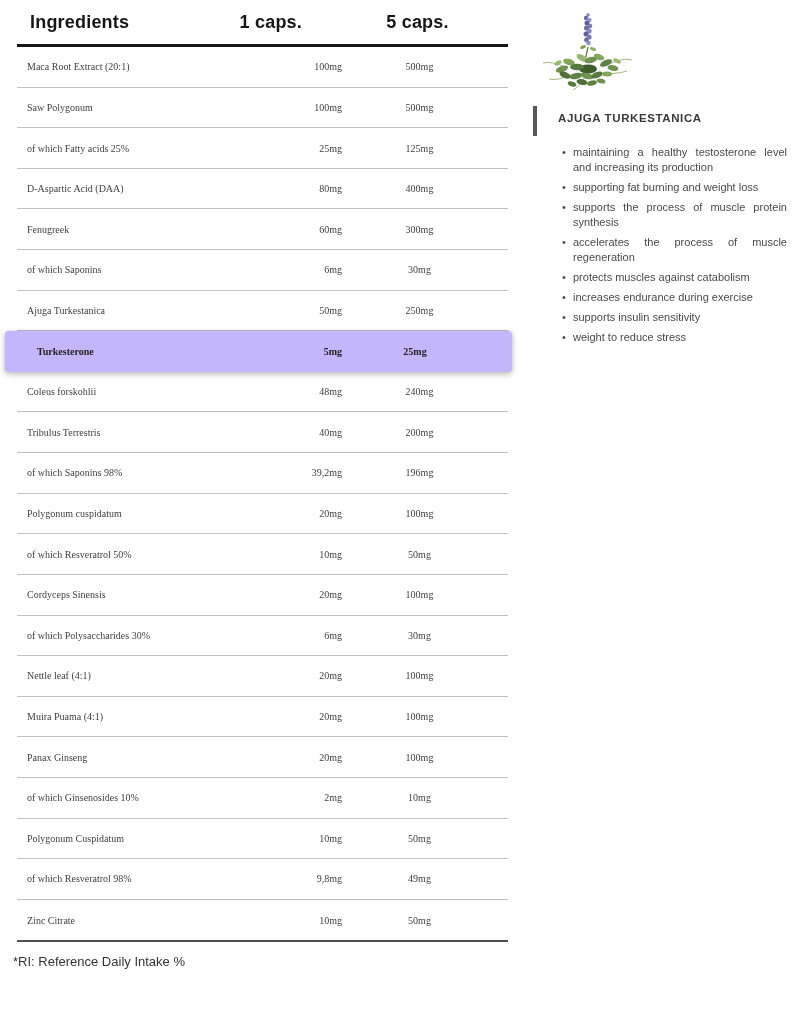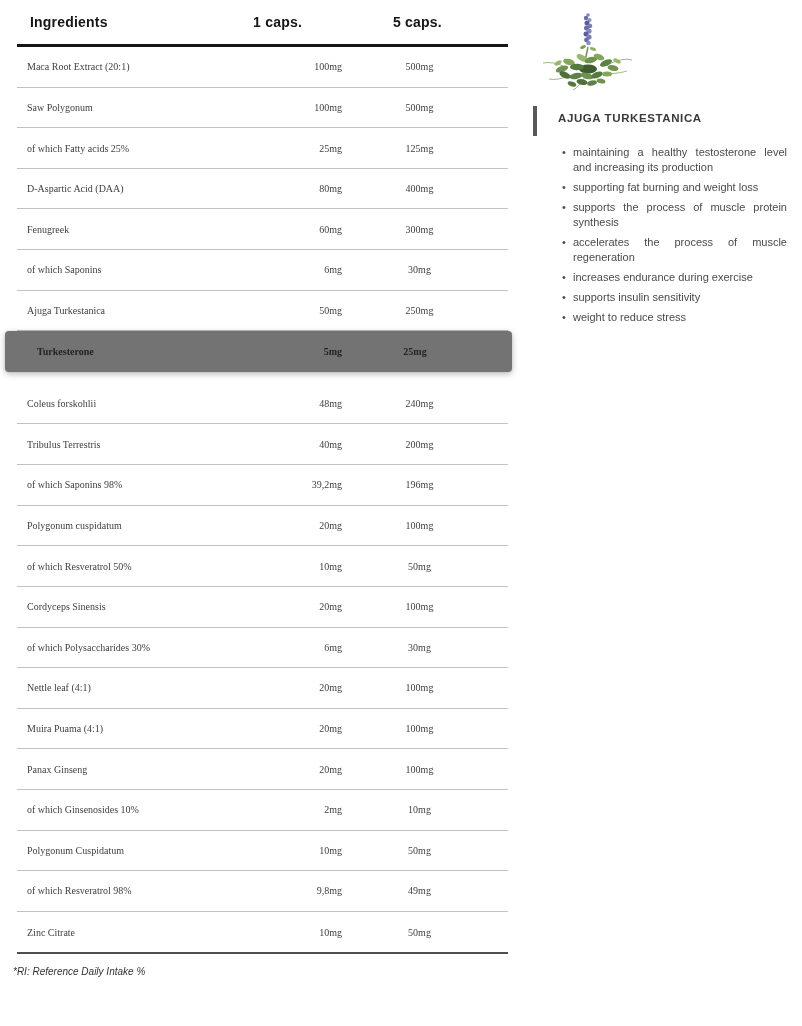--- a/index.html
+++ b/index.html
@@ -13,21 +13,21 @@
 
   
   .table-wrap { position: absolute; left: 17px; top: 0; width: 491px; }
 
   .thead {
     display: grid;
     grid-template-columns: 1fr 115px 166px;
     height: 44px;
     align-items: center;
     border-bottom: 3px solid var(--header_line, #161616);
-    font-size: 14px; font-weight: bold; color: var(--heading_text, #161616);
+    font-size: 18px; font-weight: bold; color: var(--heading_text, #161616);
     letter-spacing: .2px;
   }
   .thead .h0 { padding-left: 13px; }
   .thead .h1 { text-align: right; padding-right: 40px; }
   .thead .h2 { text-align: center; padding-right: 15px; }
 
   .tbody { border-bottom: 2px solid var(--bottom_line, #4f4f4f); }
   .row {
     display: grid;
     grid-template-columns: 1fr 115px 166px;
@@ -39,37 +39,36 @@
     color: var(--text, #414141);
     font-family: Liberation Serif, serif;
   }
   .row:last-child { border-bottom: none; }
   .row .c0 { padding-left: 10px; }
   .row .c1 { text-align: right; }
   .row .c2 { text-align: center; padding-right: 11px; }
 
   .row.highlight {
     grid-template-columns: 1fr 115px 170px;
-    margin: 0 -4px 12px -12px;
+    margin: 0 -4px 0 -12px;
     height: 40.62px;
-    background: #737373;
+    background: #c4b5fd;
     border-bottom: none;
     border-radius: 4px;
     box-shadow: 0 2px 6px rgba(0,0,0,.28), 0 0 2px rgba(0,0,0,.10);
     position: relative; z-index: 2;
     font-weight: bold; color: #232323;
   }
   .row.highlight .c0 { padding-left: 32px; }
   .row.highlight .c2 { padding-right: 24px; }
 
   .footnote {
     margin: 12px 0 0 -4px;
-    font-size: 10px;
+    font-size: 13px;
     color: #333;
-    font-style: italic;
   }
 
   
   .plant { position: absolute; left: 535px; top: 5px; width: 110px; height: 90px; }
 
   .info-head { position: absolute; left: 533px; top: 106px; display: flex; }
   .accent-bar {
     width: 4px; height: 30px;
     background: var(--accent_bar, #58585a);
     margin-right: 21px; flex: none;
@@ -278,18 +277,19 @@
   <div class="info-head">
     <div class="accent-bar"></div>
     <div class="info-title">AJUGA TURKESTANICA</div>
   </div>
 
   <ul class="benefits">
       <li>maintaining a healthy testosterone level and increasing its production</li>
       <li>supporting fat burning and weight loss</li>
       <li>supports the process of muscle protein synthesis</li>
       <li>accelerates the process of muscle regeneration</li>
+      <li>protects muscles against catabolism</li>
       <li>increases endurance during exercise</li>
       <li>supports insulin sensitivity</li>
       <li>weight to reduce stress</li>
     </ul>
 
 </div>
 
 </body></html>

